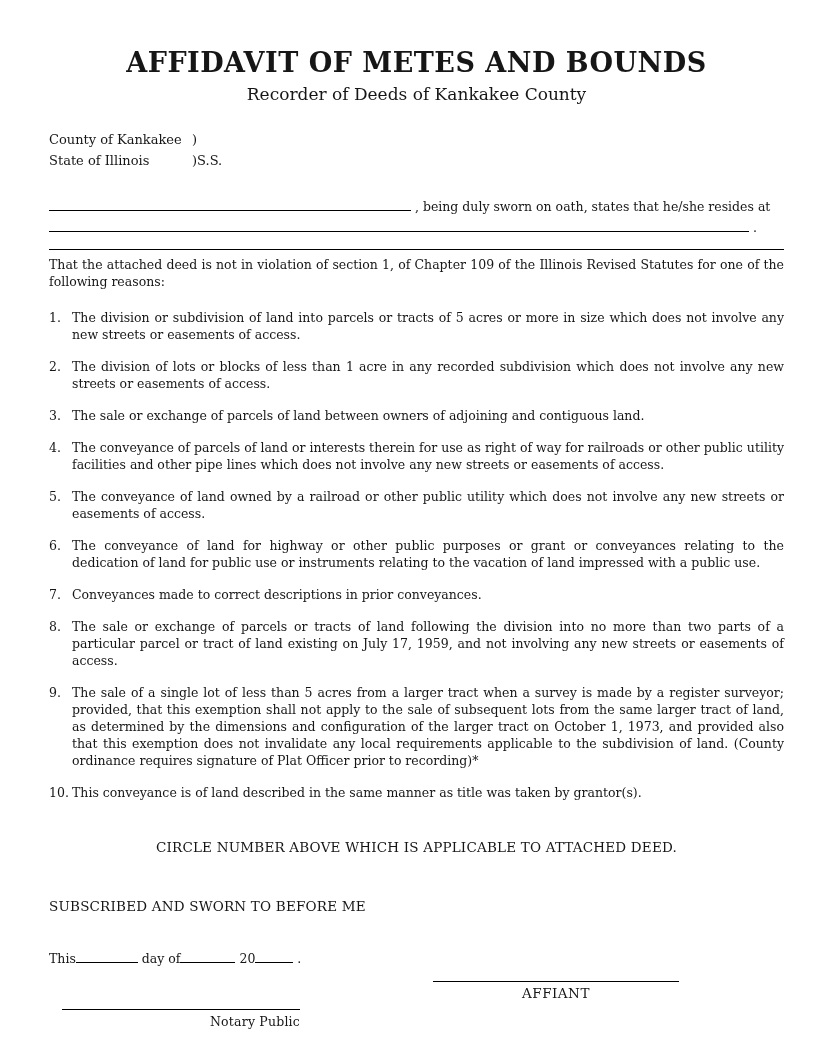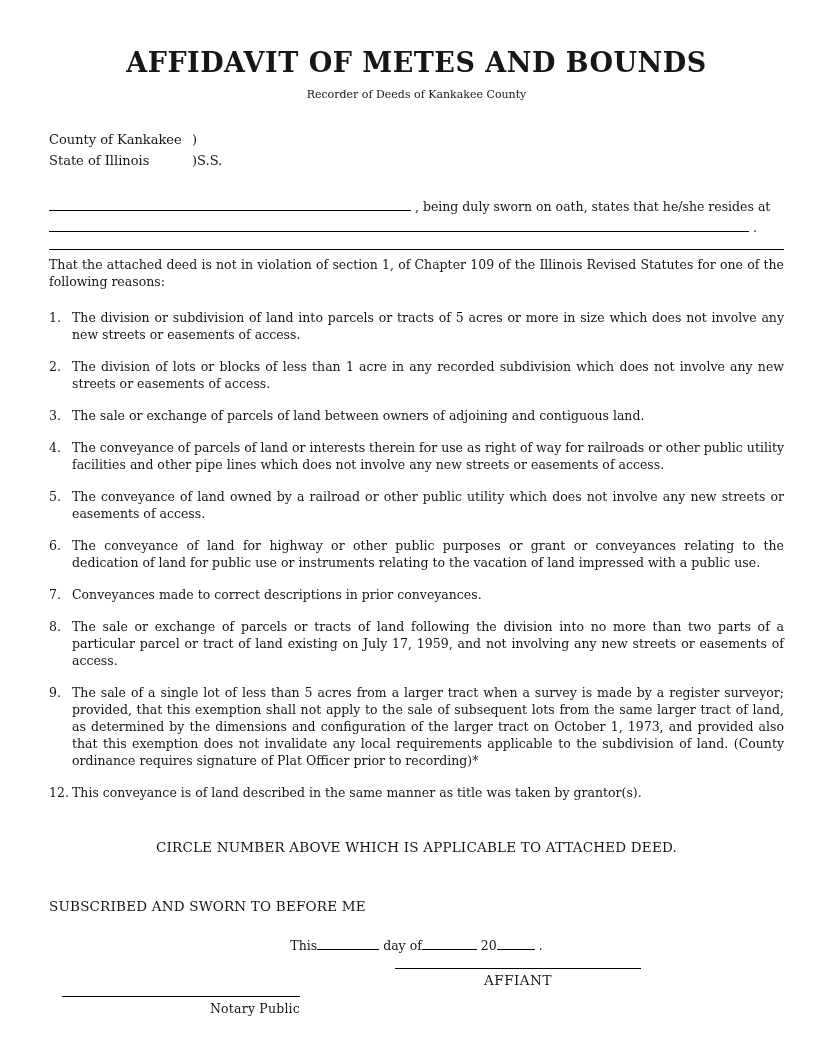--- a/index.html
+++ b/index.html
@@ -19,21 +19,21 @@
   .title {
     text-align: center;
     font-size: 27px;
     line-height: 30px;
     font-weight: bold;
     letter-spacing: 0.5px;
     margin-top: 12px;
   }
   .subtitle {
     text-align: center;
-    font-size: 11px;
+    font-size: 17px;
     margin-top: 8px;
   }
   .jurisdiction { margin-top: 26px; font-size: 13px; }
   .jurisdiction .row { line-height: 21px; }
   .jur-name { display: inline-block; width: 143px; }
   .blank {
     display: inline-block;
     border-bottom: 1px solid #000;
     height: 13px;
     vertical-align: baseline;
@@ -51,31 +51,31 @@
     text-align: center;
     font-size: 13.5px;
     margin-top: 38px;
     letter-spacing: 0.2px;
   }
   .subscribed {
     font-size: 13.5px;
     margin-top: 42px;
     letter-spacing: 0.2px;
   }
-  .dateline { margin-top: 22px; text-align: center; }
+  .dateline { margin-top: 35px; }
   .w62 { width: 62px; }
   .w55 { width: 55px; }
   .w38 { width: 38px; }
   .w360 { width: 362px; }
   .w700 { width: 700px; }
   .sig-area { position: relative; height: 110px; }
   .sig { position: absolute; text-align: center; }
   .sig .line { border-bottom: 1px solid #000; height: 0; }
   .sig .label { margin-top: 3px; font-size: 13.5px; letter-spacing: 0.5px; }
-  .sig-affiant { left: 346px; top: 14px; width: 246px; }
+  .sig-affiant { left: 384px; top: 14px; width: 246px; }
   .sig-notary { left: 13px; top: 42px; width: 238px; }
   .sig-notary .label { font-size: 12.5px; letter-spacing: 0.2px; text-align: right; }
 </style>
 </head>
 <body>
 
 <div class="page">
 
   <div class="title">AFFIDAVIT OF METES AND BOUNDS</div>
   <div class="subtitle">Recorder of Deeds of Kankakee County</div>
@@ -133,21 +133,21 @@
     </div>
     <div class="reason">
       <span class="num">8.</span>
       <div class="txt">The sale or exchange of parcels or tracts of land following the division into no more than two parts of a particular parcel or tract of land existing on July 17, 1959, and not involving any new streets or easements of access.</div>
     </div>
     <div class="reason">
       <span class="num">9.</span>
       <div class="txt">The sale of a single lot of less than 5 acres from a larger tract when a survey is made by a register surveyor; provided, that this exemption shall not apply to the sale of subsequent lots from the same larger tract of land, as determined by the dimensions and configuration of the larger tract on October 1, 1973, and provided also that this exemption does not invalidate any local requirements applicable to the subdivision of land.  (County ordinance requires signature of Plat Officer prior to recording)*</div>
     </div>
     <div class="reason">
-      <span class="num">12.</span>
+      <span class="num">10.</span>
       <div class="txt">This conveyance is of land described in the same manner as title was taken by grantor(s).</div>
     </div>
   </div>
 
   <div class="circle-instruction">CIRCLE NUMBER ABOVE WHICH IS APPLICABLE TO ATTACHED DEED.</div>
 
   <div class="subscribed">SUBSCRIBED AND SWORN TO BEFORE ME</div>
 
   <div class="dateline">
     <span>This</span><span class="blank w62"></span>

